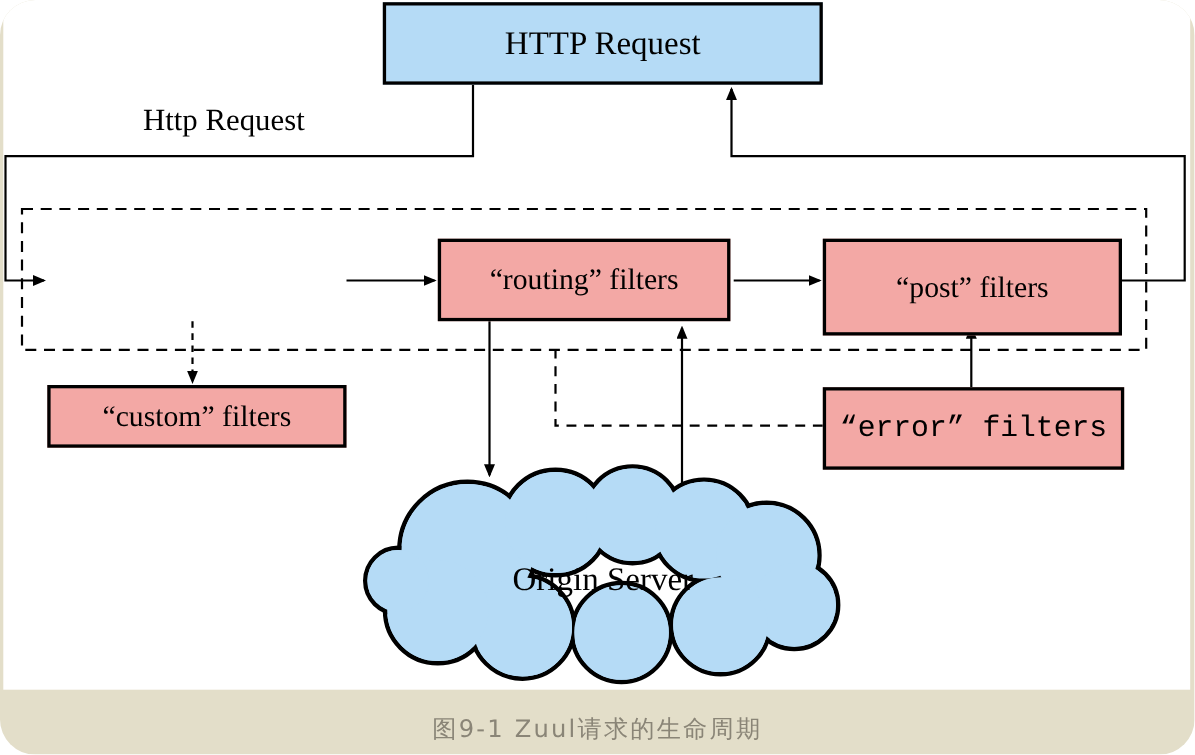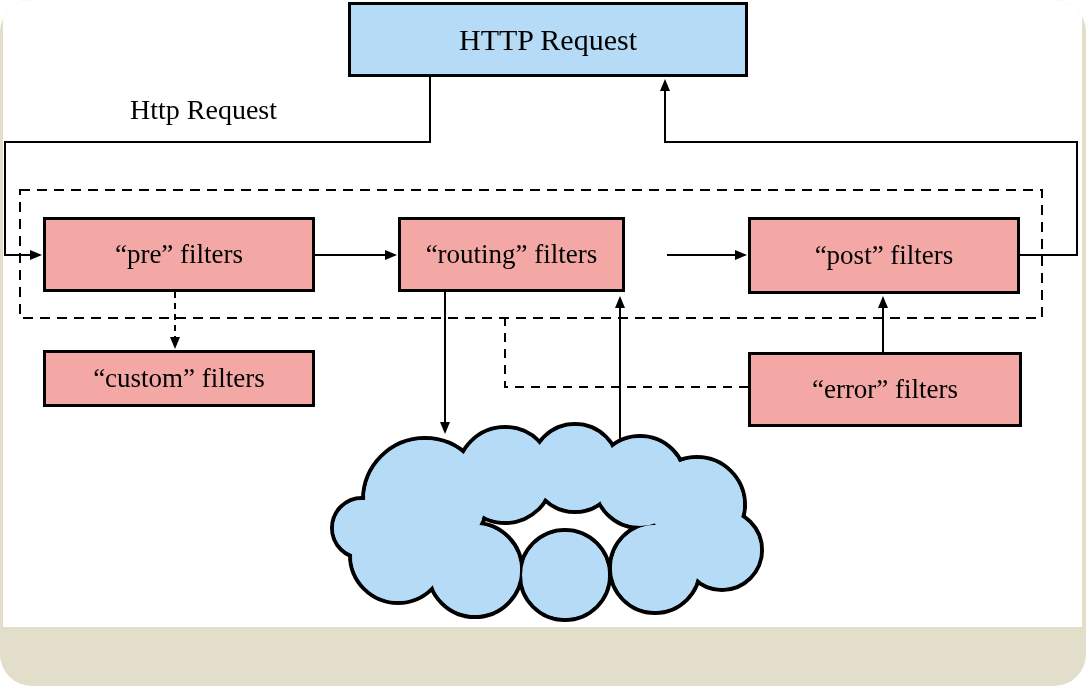--- a/index.html
+++ b/index.html
@@ -110,35 +110,34 @@
       </g>
     </g>
   </svg>
 
   <div class="box blue" style="left:348px;top:2px;width:400px;height:75px;">
     <span>HTTP Request</span>
   </div>
 
   <div class="lbl" style="left:130px;top:94px;">Http Request</div>
 
-  <div class="box pink" style="left:43px;top:217px;width:272px;height:75px;">
-    <span>“pre” filters</span>
-  </div>
 
-  <div class="box pink" style="left:398px;top:217px;width:227px;height:75px;">
+  <div class="box pink" style="left:398px;top:217px;width:266px;height:75px;">
     <span>“routing” filters</span>
   </div>
 
-  <div class="box pink" style="left:748px;top:217px;width:272px;height:77px;font-family:Liberation Serif, serif;">
+  <div class="box pink" style="left:748px;top:217px;width:272px;height:88px;font-family:Liberation Serif, serif;">
     <span>“post” filters</span>
   </div>
 
   <div class="box pink" style="left:43px;top:350px;width:272px;height:57px;">
     <span>“custom” filters</span>
   </div>
 
-  <div class="box pink" style="left:748px;top:352px;width:274px;height:75px;">
+  <div class="box pink" style="left:748px;top:352px;width:274px;height:75px;font-family:Liberation Mono, monospace;">
     <span>“error” filters</span>
   </div>
 
+  <div class="cloud-label" style="left:548px;top:510px;">Origin Server</div>
 
+  <div class="caption">图9-1  Zuul请求的生命周期</div>
 
 </div>
 
 </body></html>

